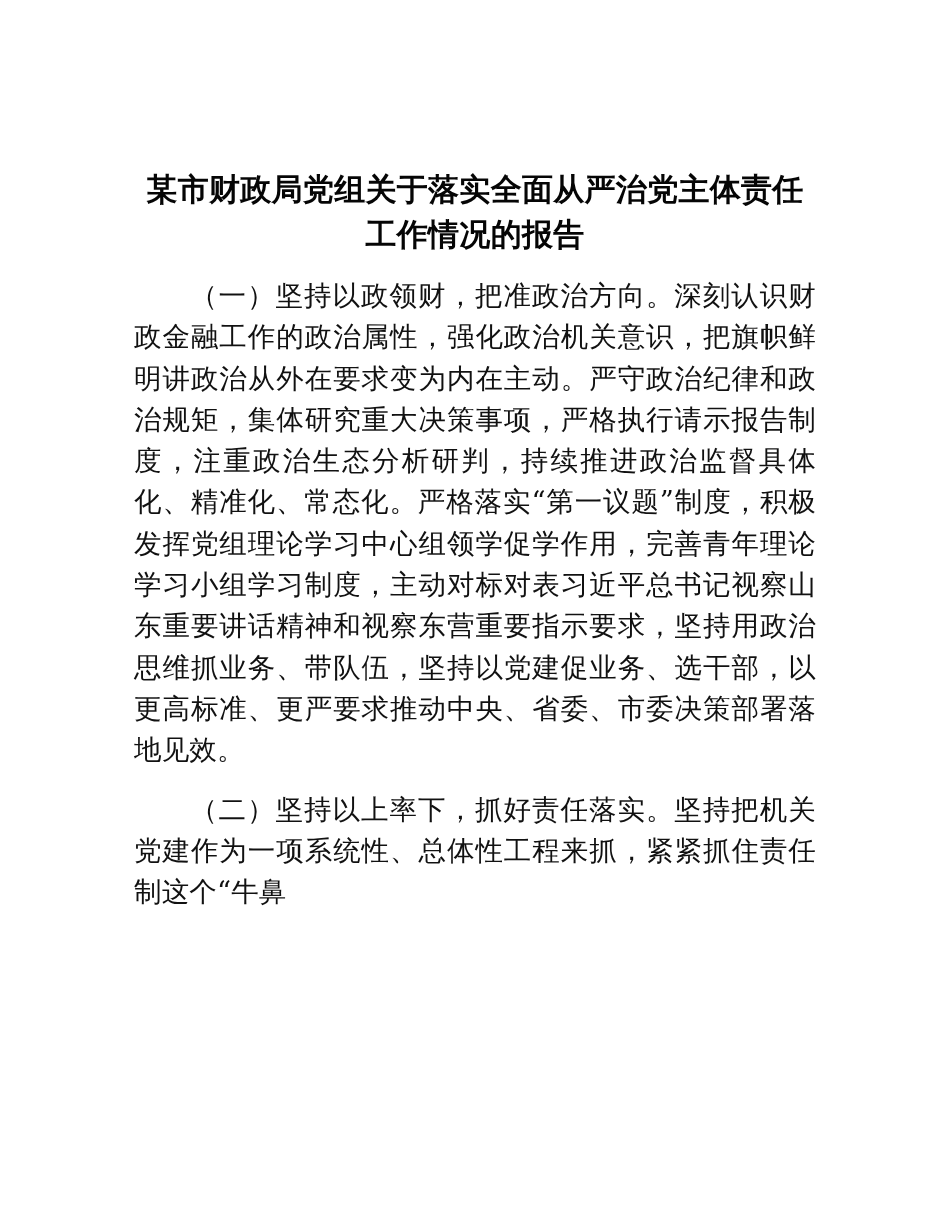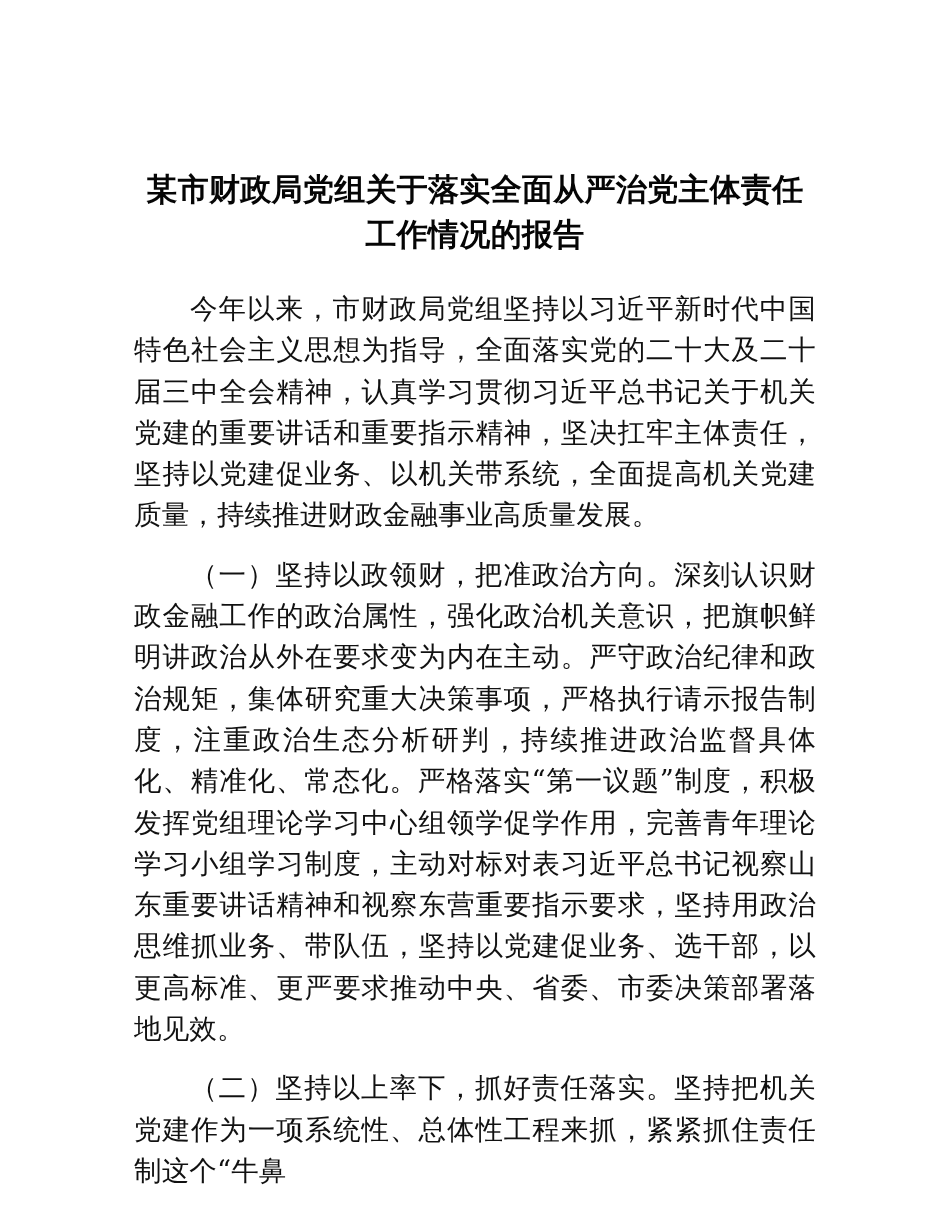--- a/index.html
+++ b/index.html
@@ -69,21 +69,20 @@
   }
 </style>
 </head>
 <body>
 
 <div class="page">
   <div class="doc-body">
 
     <h1 class="doc-title">某市财政局党组关于落实全面从严治党主体责任工作情况的报告</h1>
 
-    <p class="para lead">今年以来，市财政局党组坚持以习近平新时代中国特色社会主义思想为指导，全面落实党的二十大及二十届三中全会精神，认真学习贯彻习近平总书记关于机关党建的重要讲话和重要指示精神，坚决扛牢主体责任，坚持以党建促业务、以机关带系统，全面提高机关党建质量，持续推进财政金融事业高质量发展。</p>
 
 
     <p class="para gap">（一）坚持以政领财，把准政治方向。深刻认识财政金融工作的政治属性，强化政治机关意识，把旗帜鲜明讲政治从外在要求变为内在主动。严守政治纪律和政治规矩，集体研究重大决策事项，严格执行请示报告制度，注重政治生态分析研判，持续推进政治监督具体化、精准化、常态化。严格落实“第一议题”制度，积极发挥党组理论学习中心组领学促学作用，完善青年理论学习小组学习制度，主动对标对表习近平总书记视察山东重要讲话精神和视察东营重要指示要求，坚持用政治思维抓业务、带队伍，坚持以党建促业务、选干部，以更高标准、更严要求推动中央、省委、市委决策部署落地见效。</p>
 
     <p class="para gap">（二）坚持以上率下，抓好责任落实。坚持把机关党建作为一项系统性、总体性工程来抓，紧紧抓住责任制这个“牛鼻</p>
 
   </div>
 </div>
 
 </body></html>

